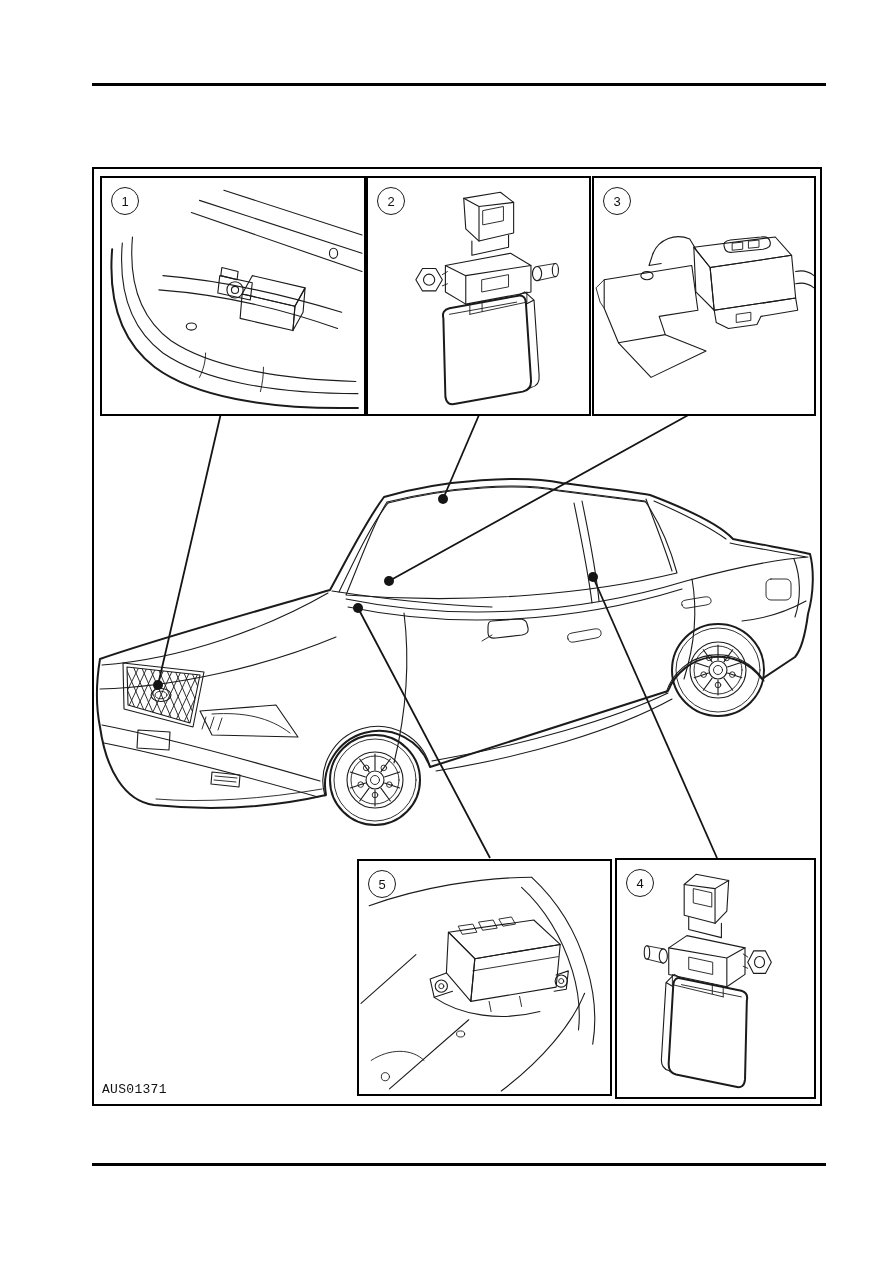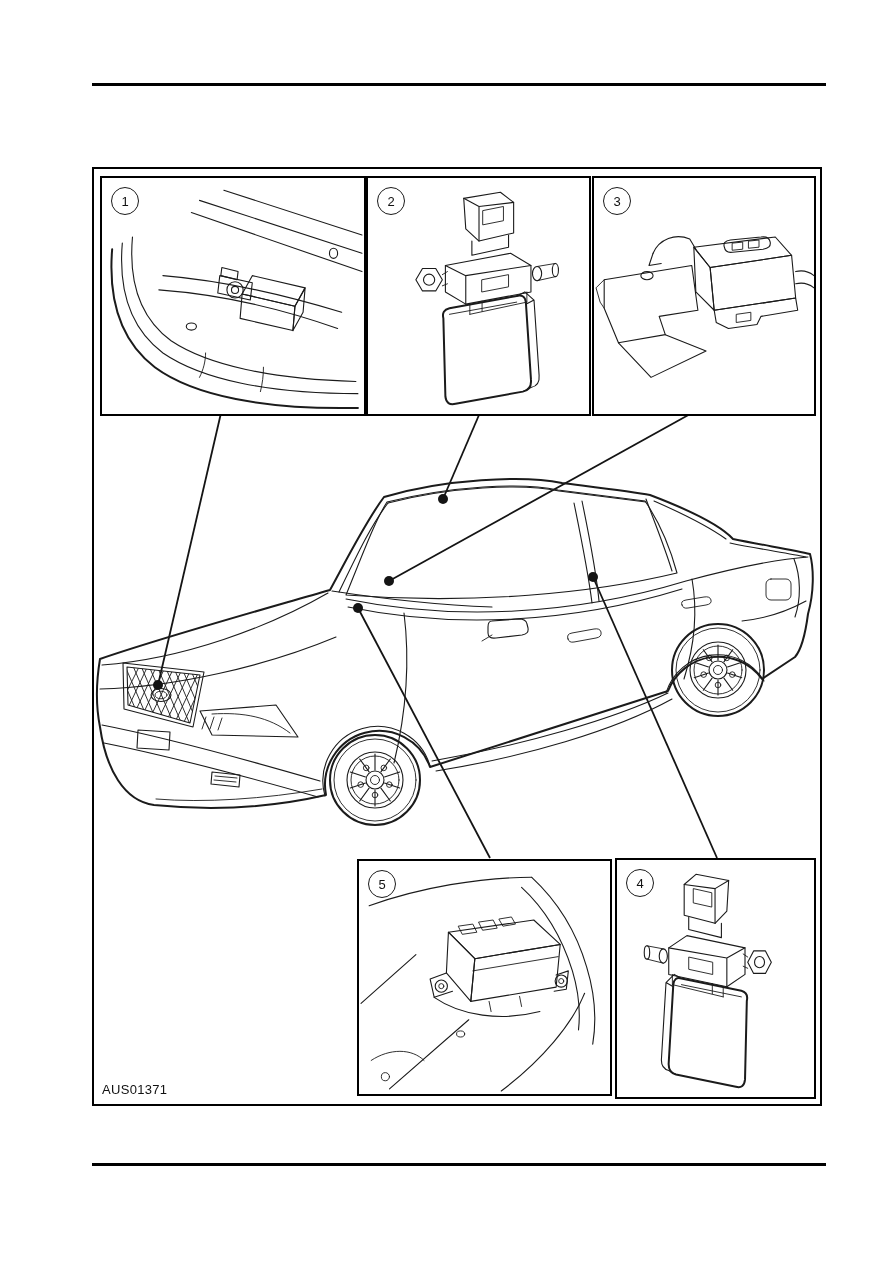--- a/index.html
+++ b/index.html
@@ -7,21 +7,21 @@
         font-family:"Liberation Sans", sans-serif;color:#111;}
   .rule{position:absolute;left:92px;width:734px;height:3px;background:#000;}
   #figure-frame{position:absolute;left:92px;top:167px;width:726px;height:935px;
         border:2px solid #000;background:#fff;}
   #vehicle-overlay{position:absolute;left:0;top:0;width:726px;height:935px;z-index:1;}
   .cbox{position:absolute;border:2px solid #000;background:#fff;z-index:2;}
   .cbox svg{position:absolute;left:0;top:0;width:100%;height:100%;}
   .cnum{position:absolute;left:9px;top:9px;width:26px;height:26px;border:1.6px solid #1b1b1b;
         border-radius:50%;display:flex;align-items:center;justify-content:center;
         font-size:13px;line-height:1;background:#fff;z-index:3;}
-  #figure-code{position:absolute;left:8px;bottom:7px;font-size:13px;letter-spacing:.3px;z-index:3;}
+  #figure-code{position:absolute;left:8px;bottom:7px;font-size:13px;letter-spacing:.3px;z-index:3;font-family:Liberation Mono, monospace;}
   svg *{vector-effect:non-scaling-stroke;}
   .ln{fill:none;stroke:#1b1b1b;stroke-width:1.1px;stroke-linecap:round;stroke-linejoin:round;}
   .lnb{fill:none;stroke:#1b1b1b;stroke-width:2px;stroke-linecap:round;stroke-linejoin:round;}
   .lnf{fill:none;stroke:#1b1b1b;stroke-width:.9px;stroke-linecap:round;stroke-linejoin:round;}
   .leader{fill:none;stroke:#141414;stroke-width:1.8px;}
   .dot{fill:#141414;stroke:none;}
 </style>
 </head>
 <body>
 

